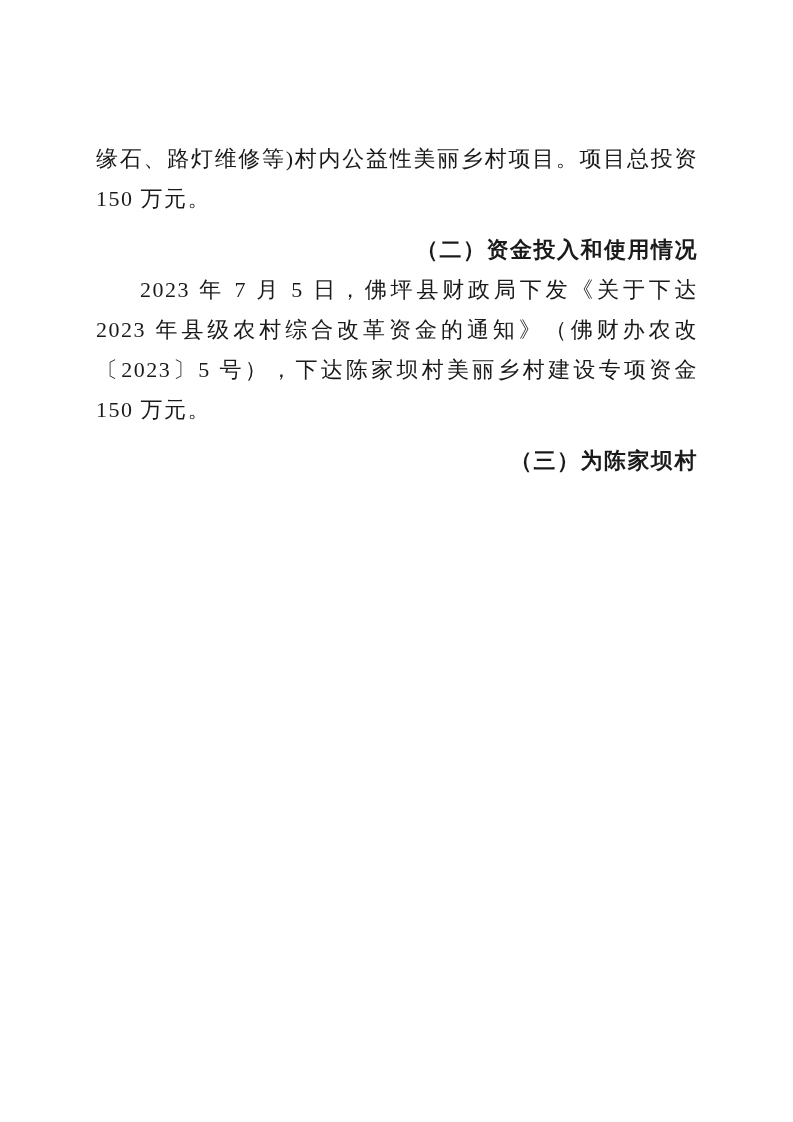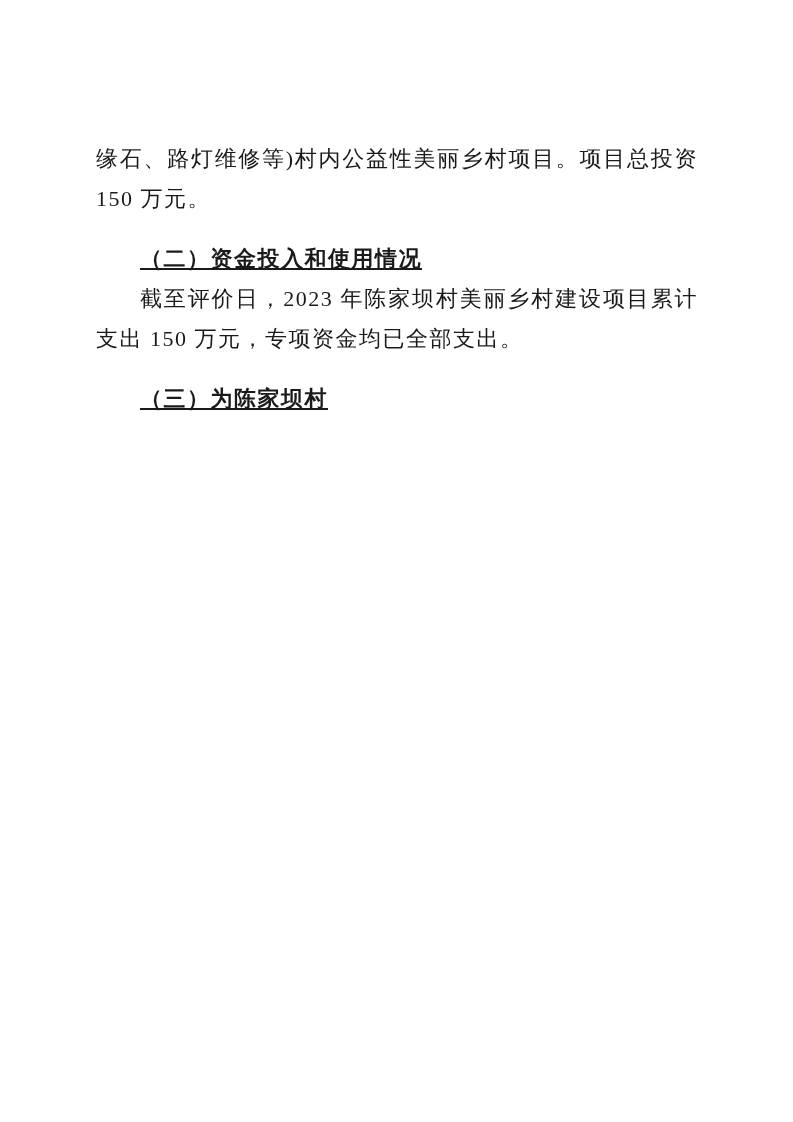--- a/index.html
+++ b/index.html
@@ -25,32 +25,31 @@
     text-align: justify;
     white-space: pre-wrap;
     margin: 0;
   }
   .doc-text.indent {
     text-indent: 2em;
   }
   .doc-text.heading {
     font-weight: bold;
     text-indent: 2em;
-    margin-top: 20px;
-    text-align: left;
-    text-decoration: underline;
+    margin-top: 11px;
+    text-align: right;
   }
 </style>
 </head>
 <body>
 
 <div class="page">
   <p class="doc-text">缘石、路灯维修等)村内公益性美丽乡村项目。项目总投资 150 万元。</p>
 
   <p class="doc-text heading">（二）资金投入和使用情况</p>
 
+  <p class="doc-text indent">2023 年 7 月 5 日，佛坪县财政局下发《关于下达 2023 年县级农村综合改革资金的通知》（佛财办农改〔2023〕5 号），下达陈家坝村美丽乡村建设专项资金 150 万元。</p>
 
-  <p class="doc-text indent">截至评价日，2023 年陈家坝村美丽乡村建设项目累计支出 150 万元，专项资金均已全部支出。</p>
 
   <p class="doc-text heading">（三）为陈家坝村</p>
 
 
 </div>
 
 </body></html>

